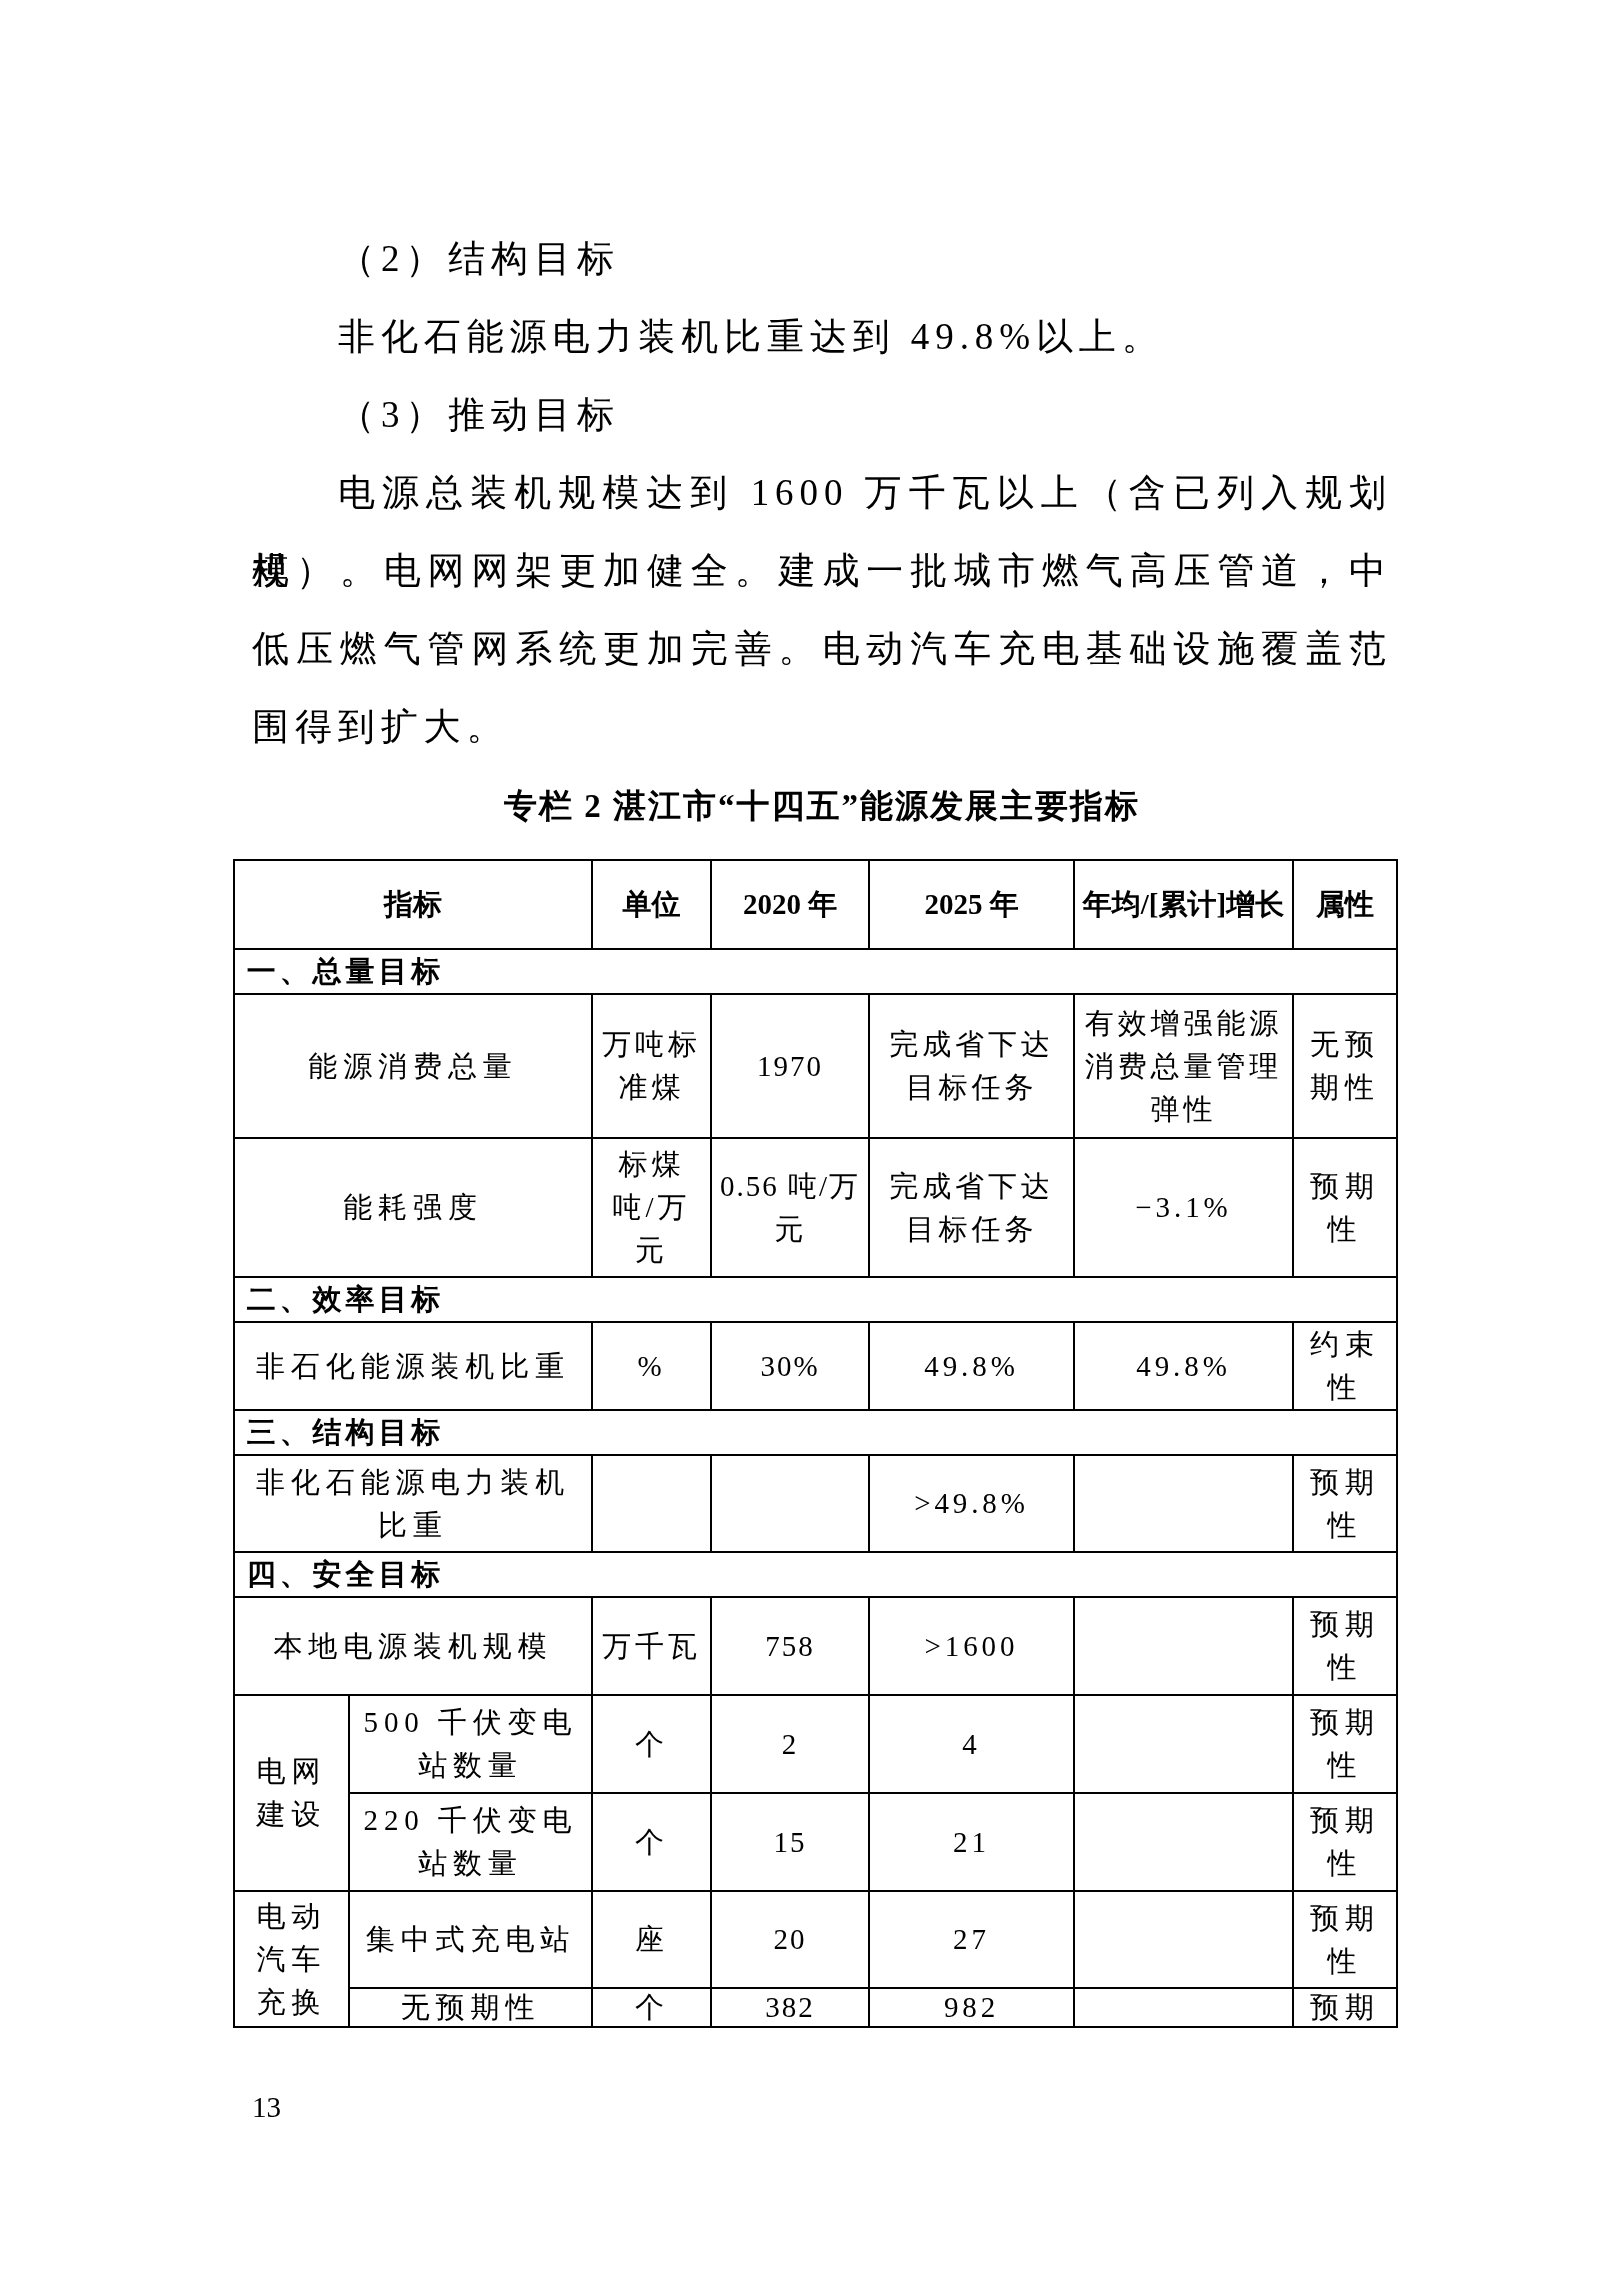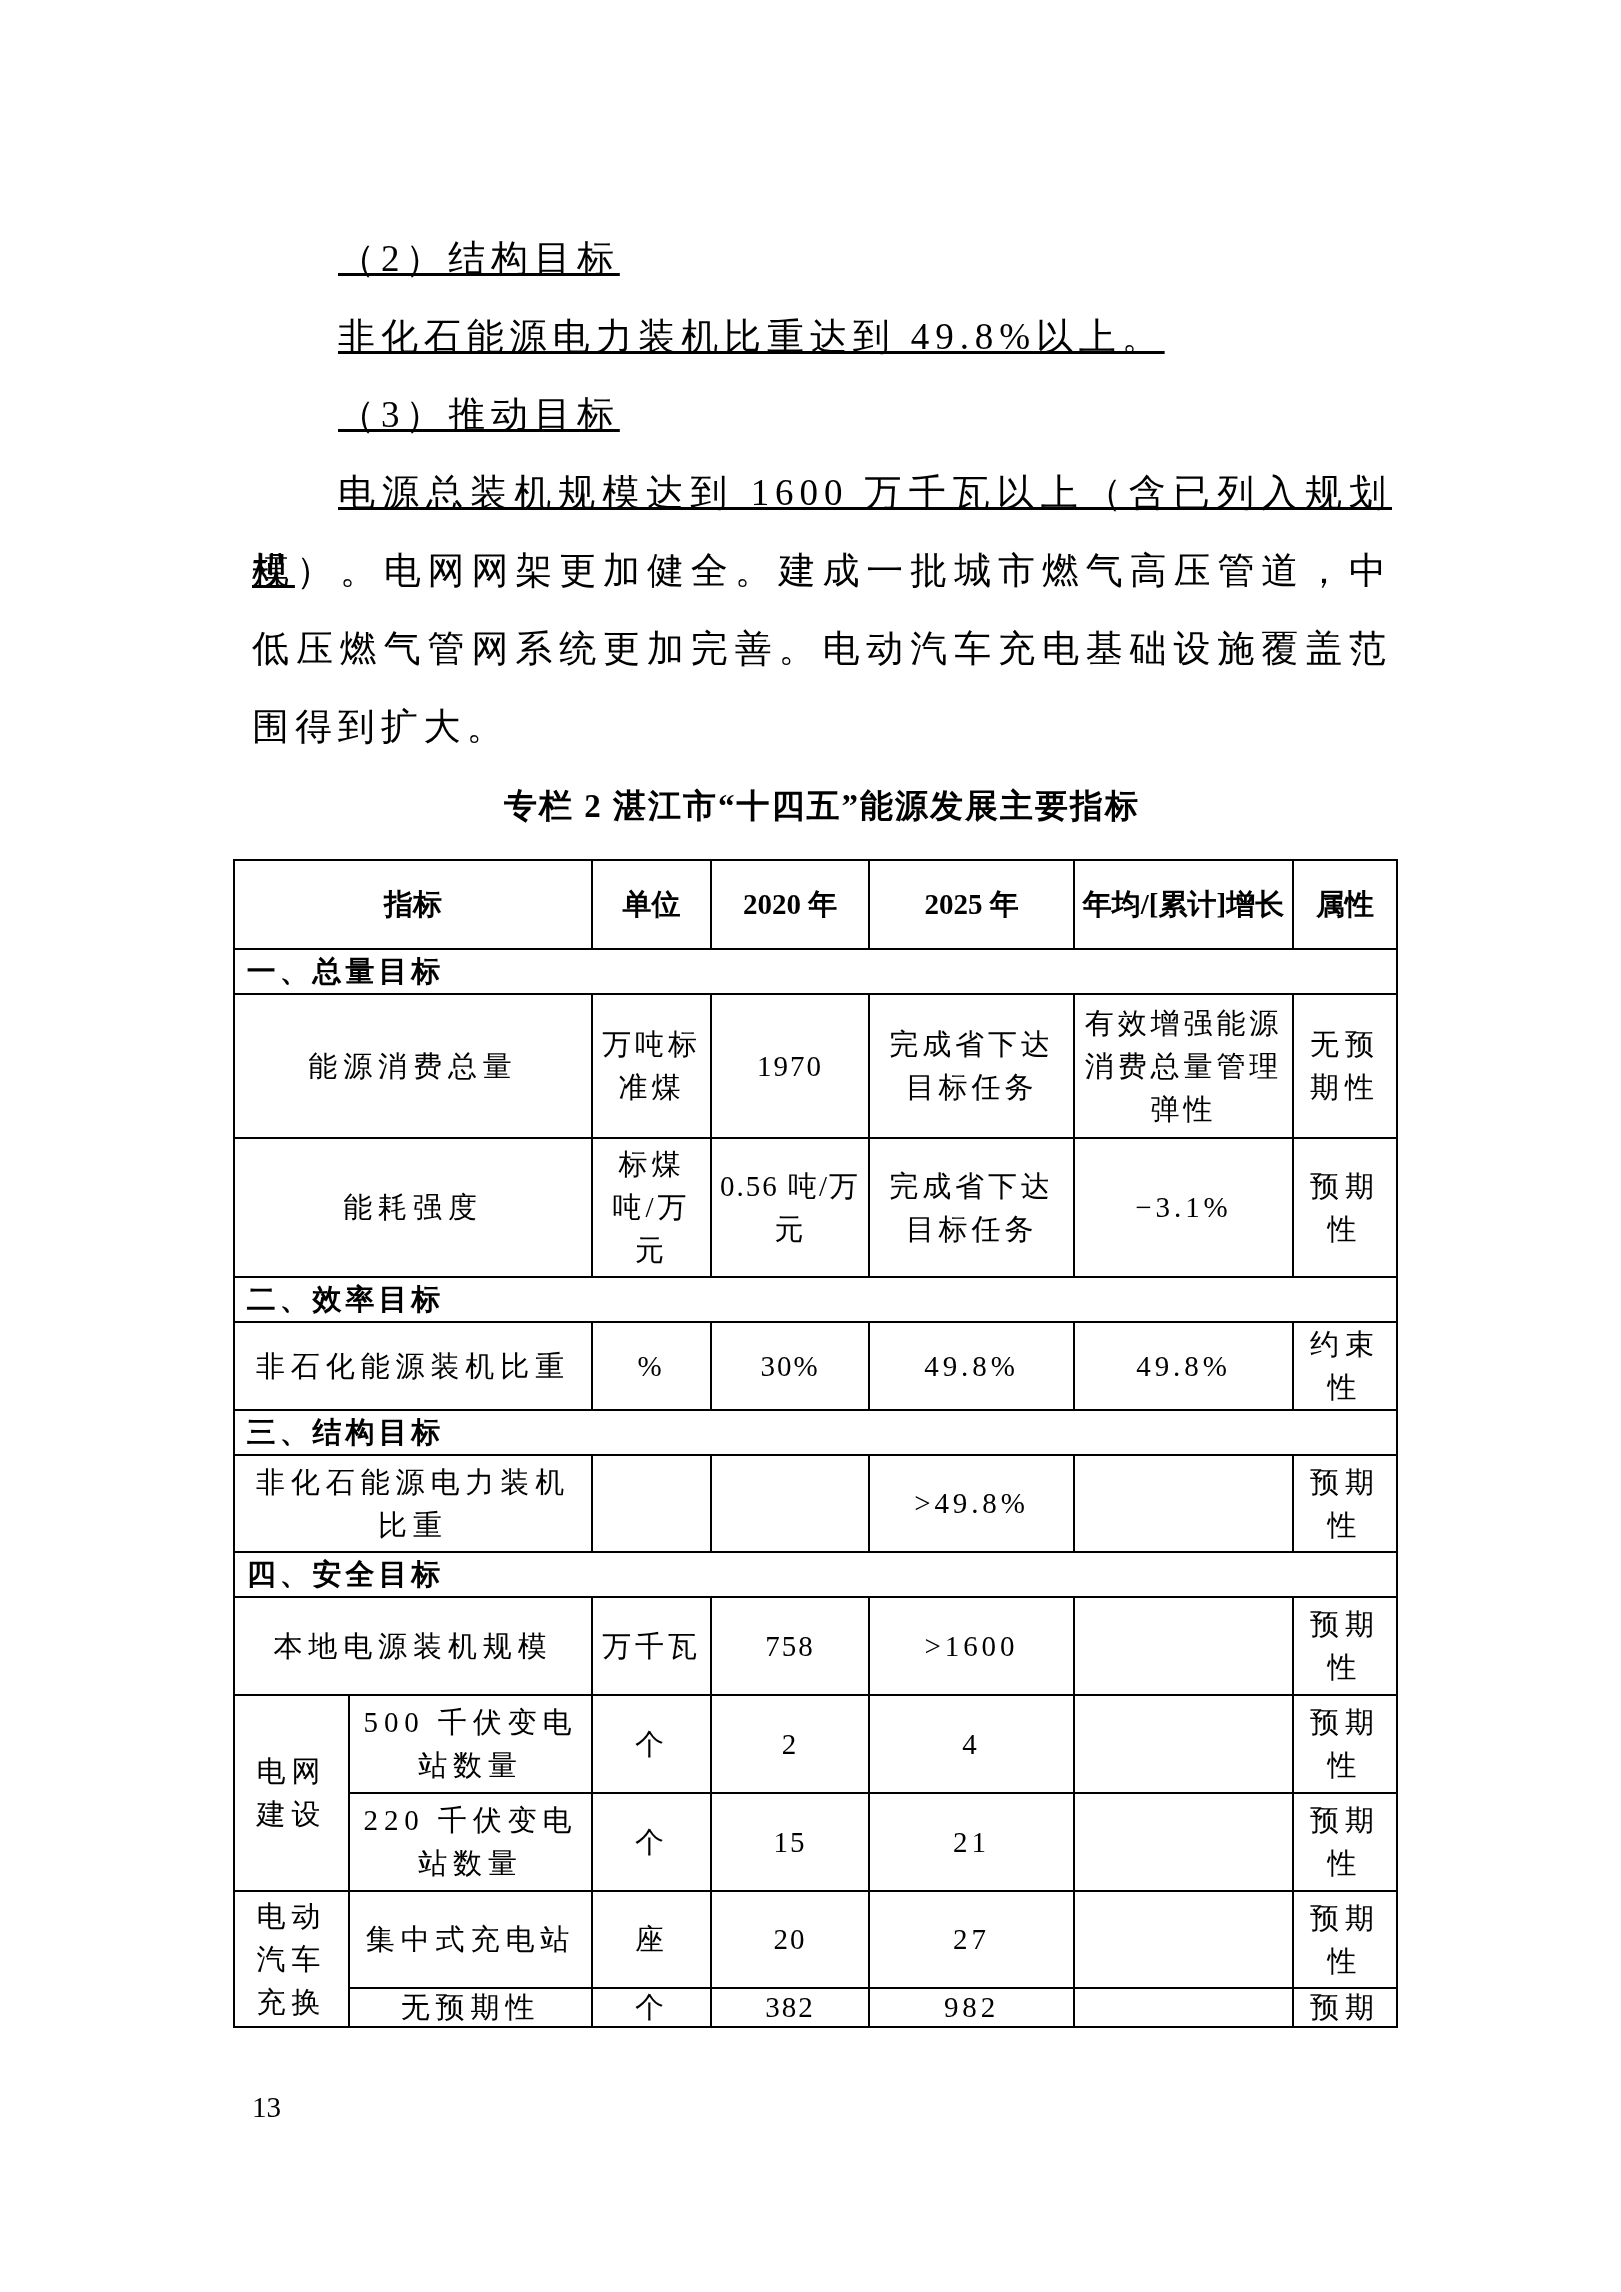--- a/index.html
+++ b/index.html
@@ -23,21 +23,21 @@
     top: 220px;
     width: 1140px;
     font-size: 37px;
     letter-spacing: 5.9px;
   }
   .body-line {
     height: 78px;
     line-height: 78px;
     text-align: left;
   }
-  .body-line.indent { text-indent: 86px; text-decoration: underline; }
+  .body-line.indent { text-indent: 86px; }
   .body-line.stretch {
     text-align: justify;
     text-align-last: justify;
   }
 
   
   .box-title {
     position: absolute;
     left: 252px;
     top: 779px;

